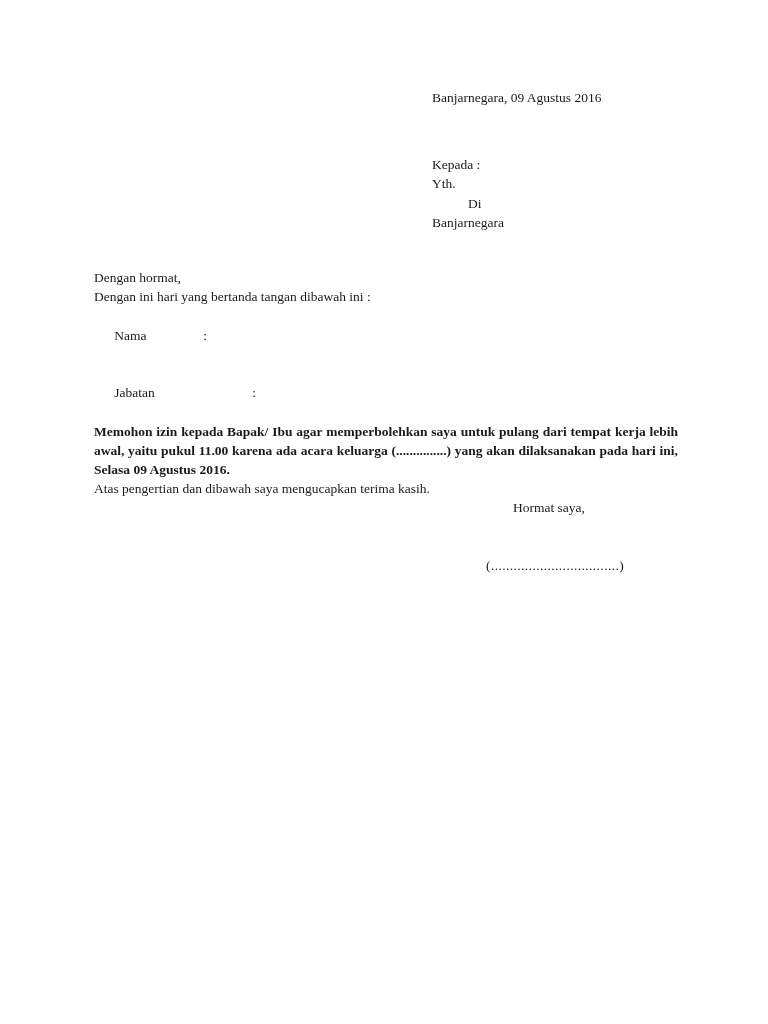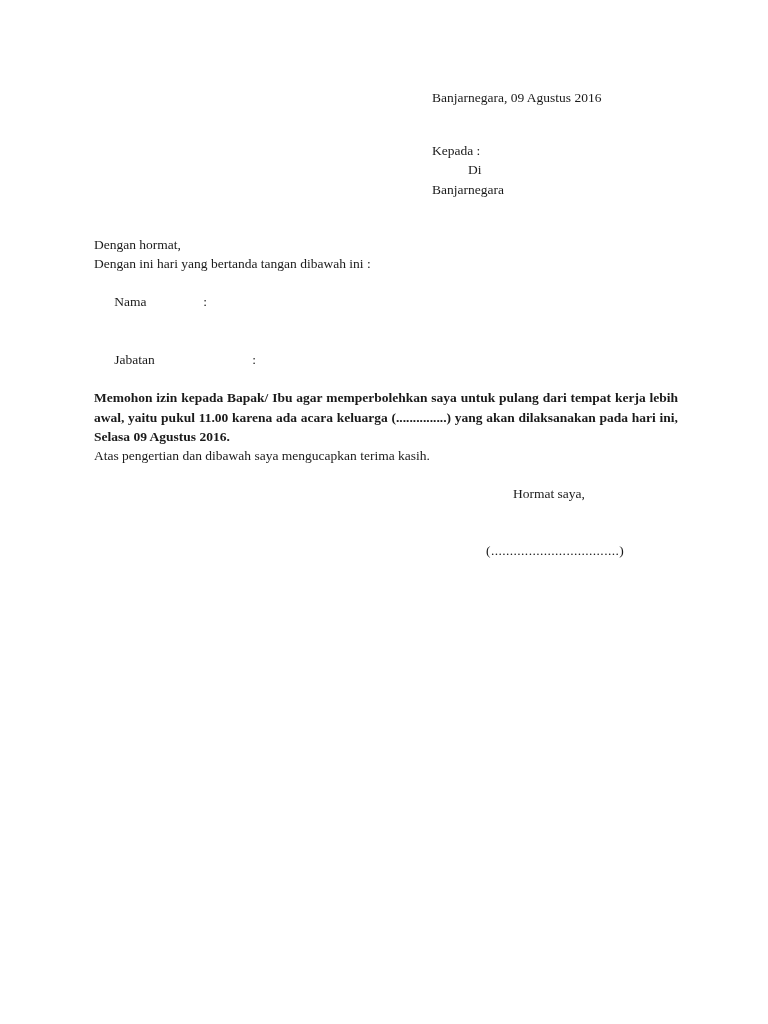--- a/index.html
+++ b/index.html
@@ -13,41 +13,42 @@
     position: relative;
     width: 768px;
     height: 1024px;
     background: #ffffff;
     color: #1a1a1a;
     font-size: 13.5px;
     line-height: 19.2px;
     padding: 88px 92px 0 94px;
   }
   .right-block { margin-left: 338px; }
-  .recipient-block { margin-top: 34px; }
+  .recipient-block { margin-top: 48px; }
   .indent-di { margin-left: 36px; }
   .body-block { margin-top: 36px; width: 584px; }
   .field-row { white-space: pre; }
   .field-label { display: inline-block; }
   .field-label.w1 { width: 89px; }
   .field-label.w2 { width: 138px; }
   .paragraph { text-align: justify; font-weight: bold; }
-  .signature-label { margin-top: 19px; margin-left: 419px; }
+  .signature-label { margin-left: 419px; }
   .signature-placeholder { margin-top: 38px; margin-left: 392px; letter-spacing: 0.4px; }
 </style>
 </head>
 <body>
 
 <div class="page">
 
   <div class="right-block">
     <div>Banjarnegara, 09 Agustus 2016</div>
 
     <div class="recipient-block">
       <div>Kepada :</div>
+      <div>Yth.</div>
       <div class="indent-di">Di</div>
       <div>Banjarnegara</div>
     </div>
   </div>
 
   <div class="body-block">
     <div>Dengan hormat,</div>
 
     <div>Dengan ini hari yang bertanda tangan dibawah ini :</div>
 

